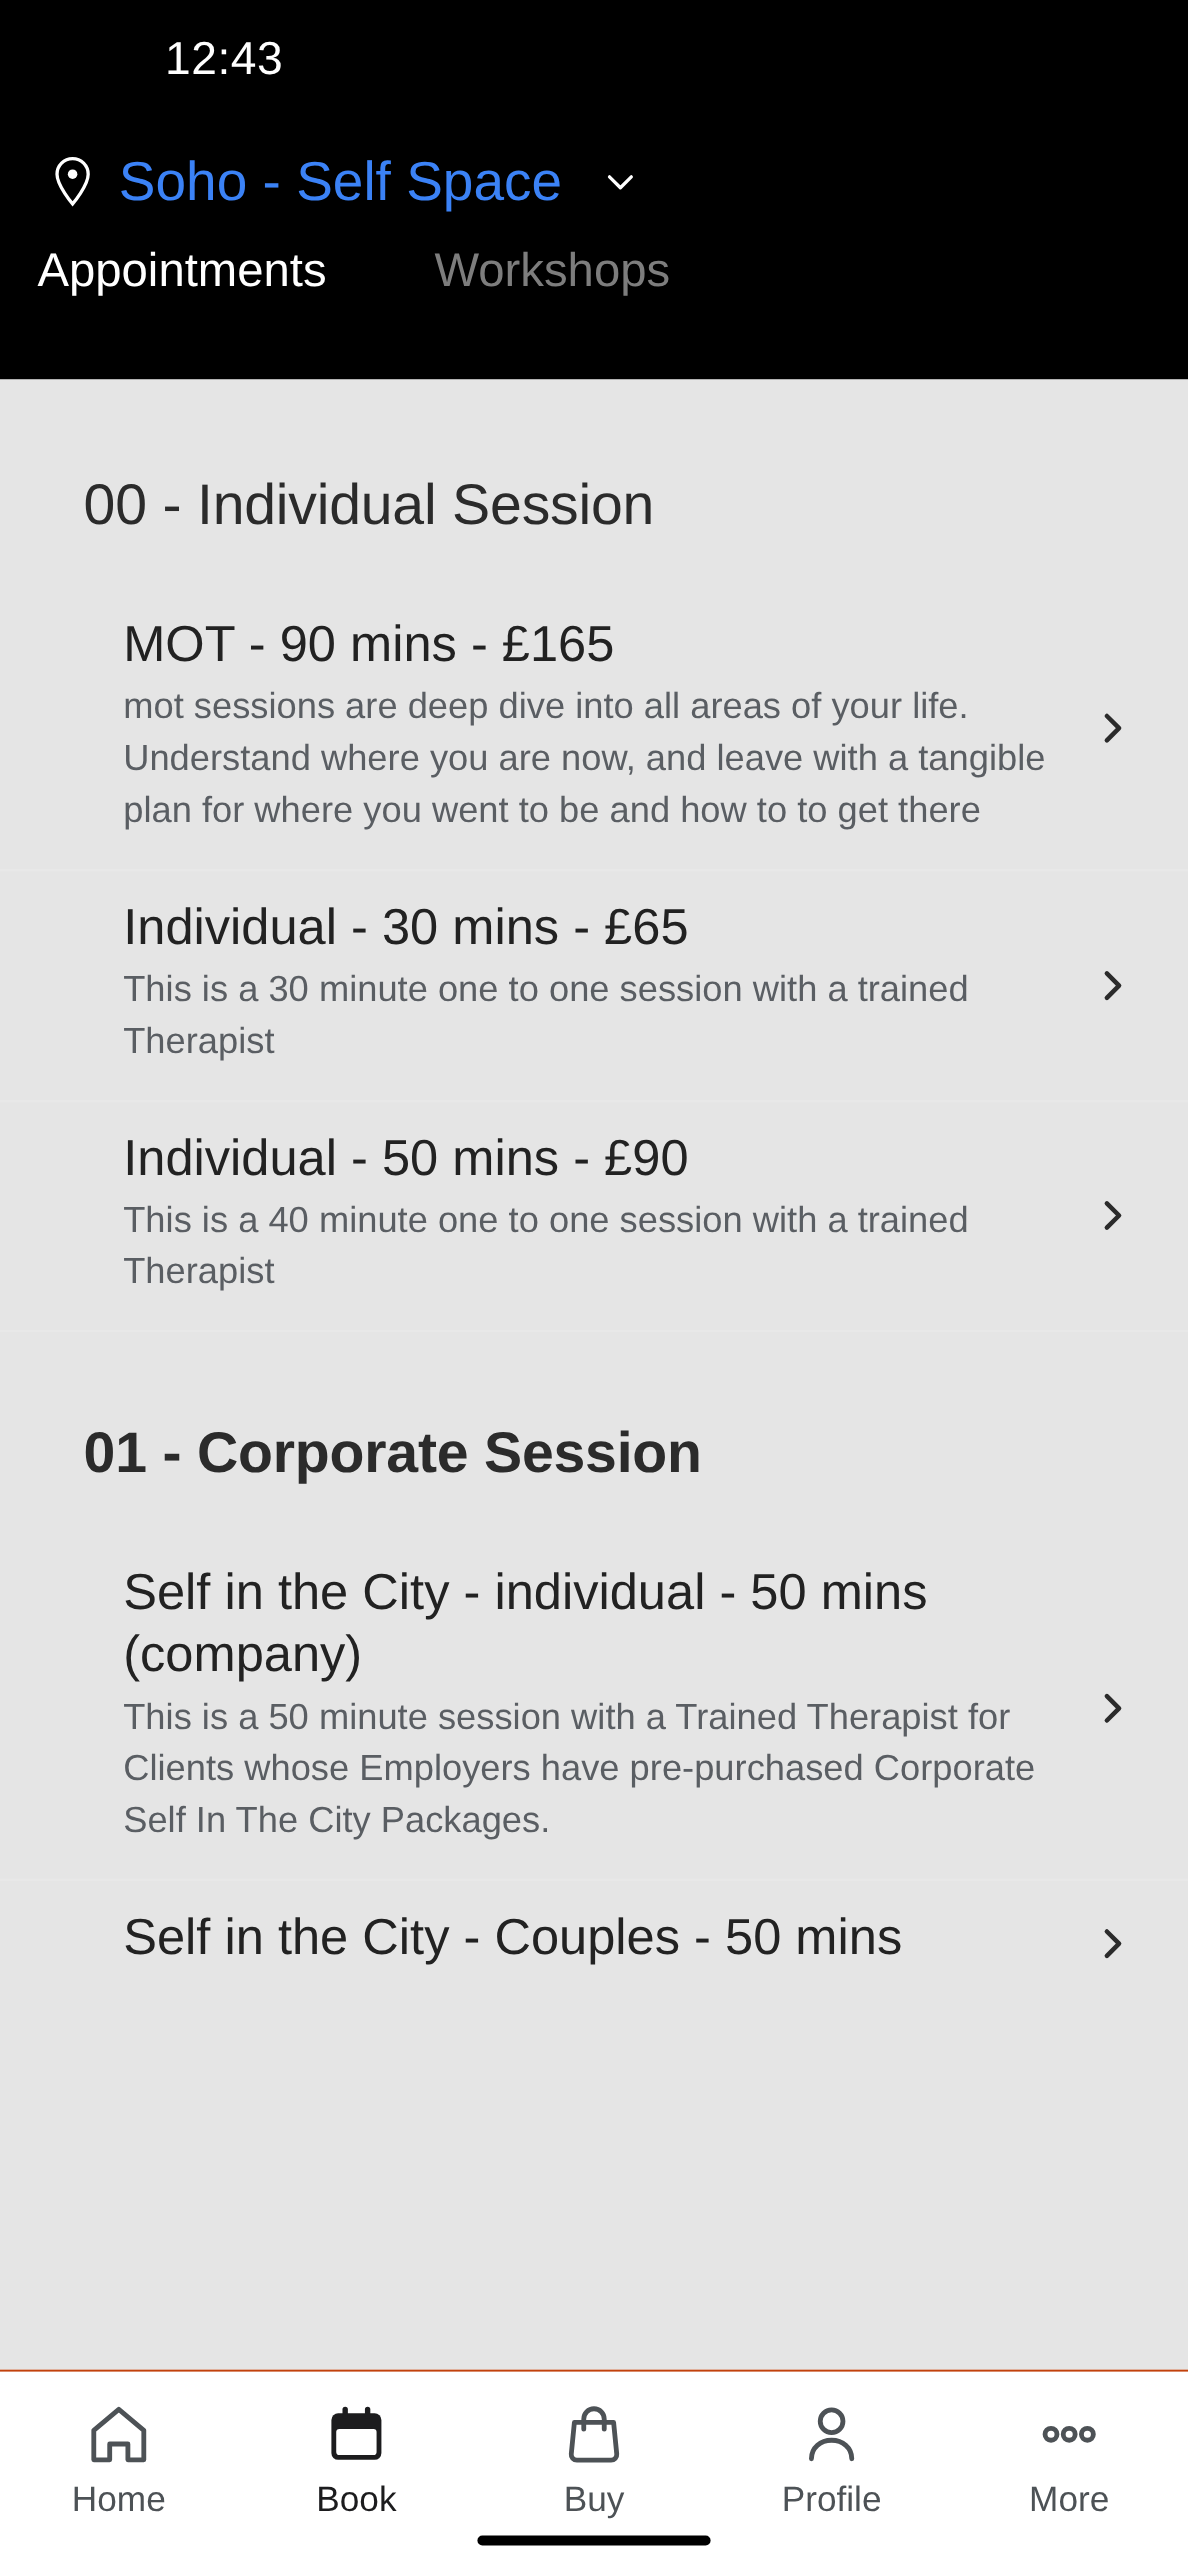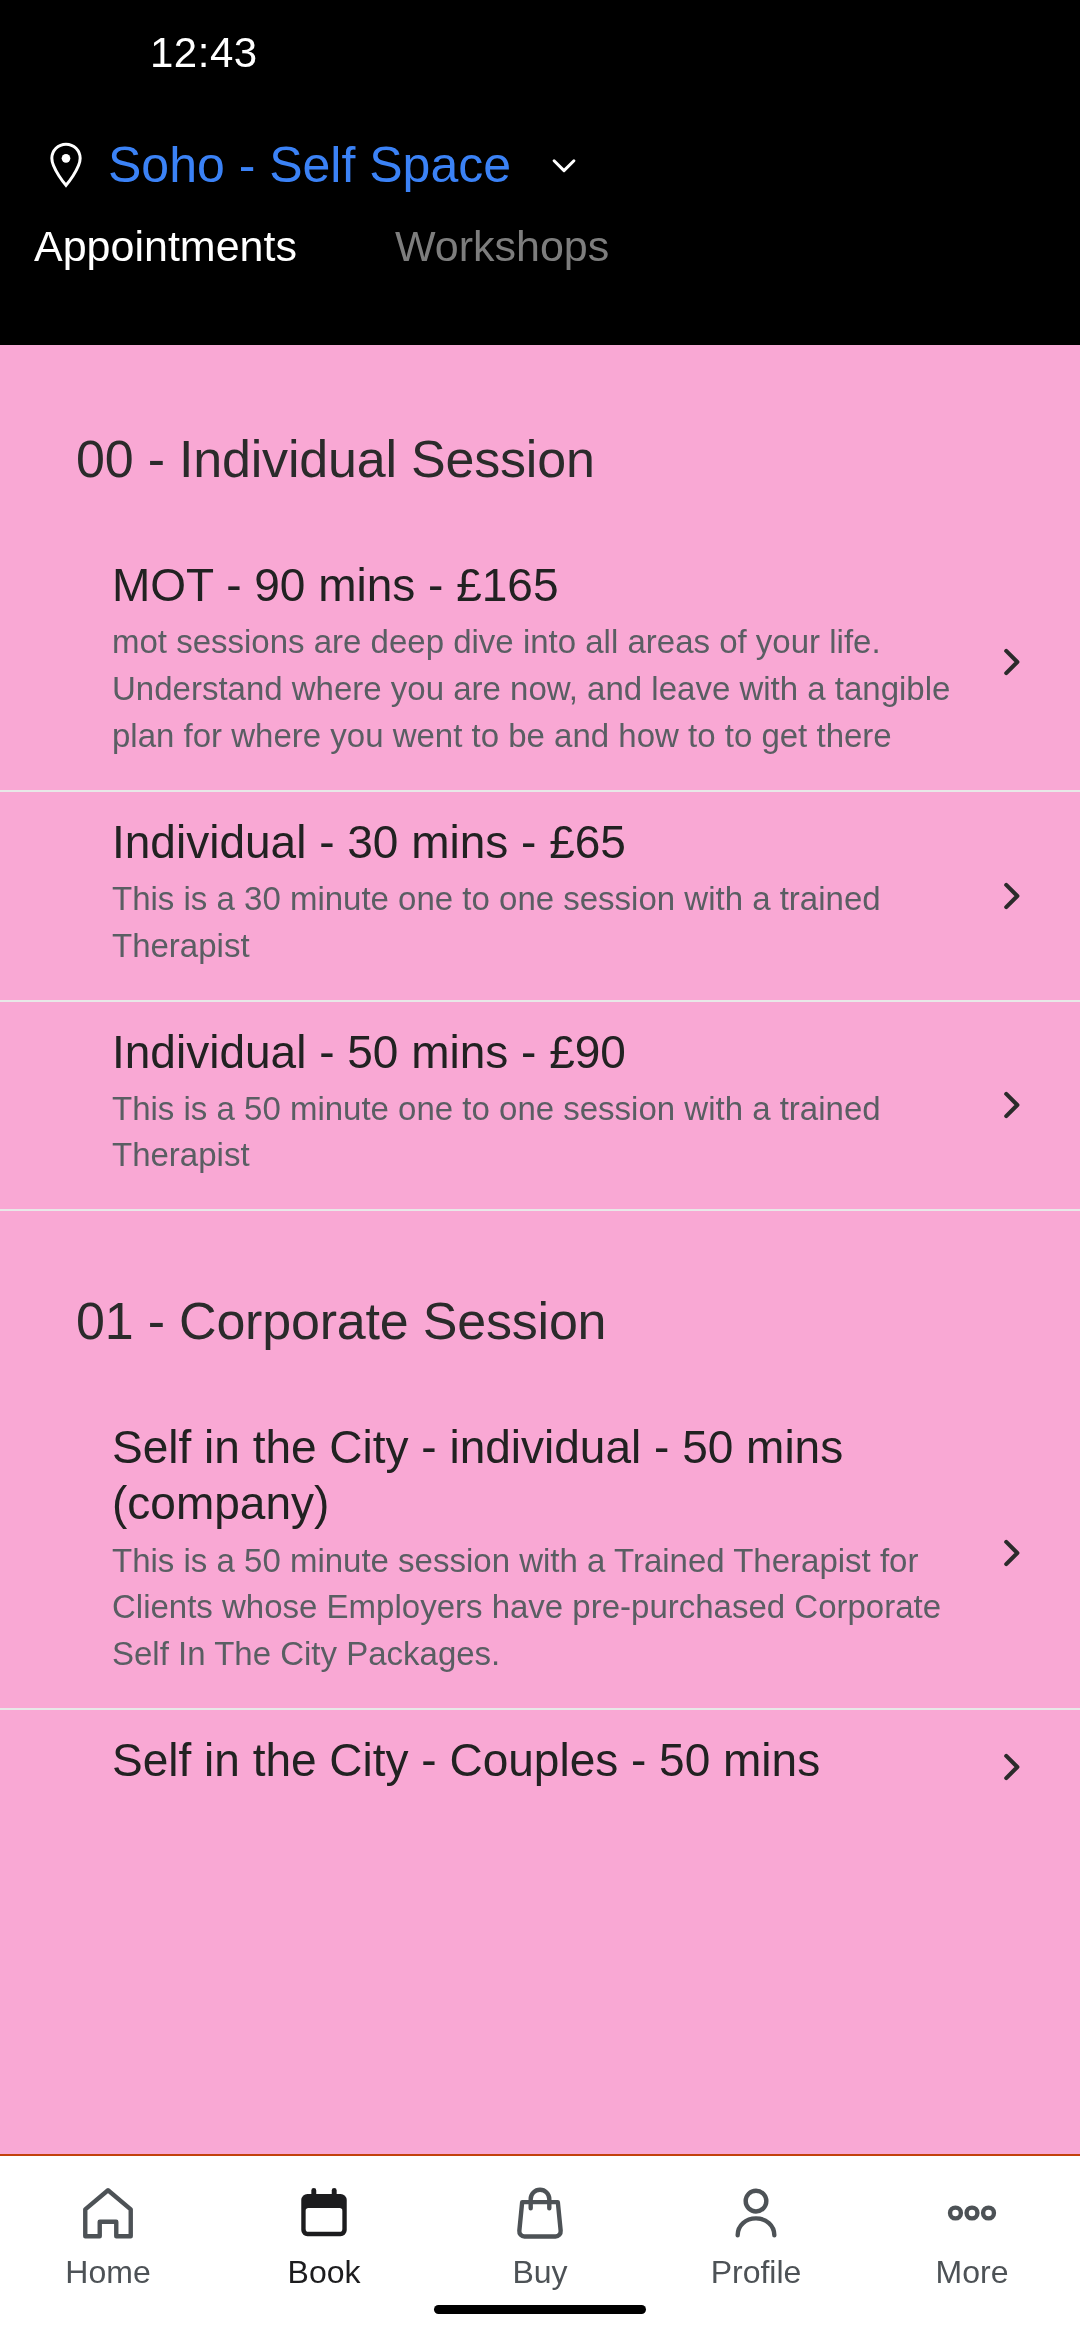--- a/index.html
+++ b/index.html
@@ -69,33 +69,33 @@
     line-height: 1;
     white-space: nowrap;
     padding: 0 4px;
   }
   .tab.active { color: #ffffff; }
   .tab.inactive { color: #7d7d7d; }
 
   
   .content {
     flex: 1 1 auto;
-    background: #f9a8d4;
+    background: #e5e5e5;
     overflow: hidden;
     position: relative;
   }
 
   .section-title {
     font-size: 52px;
     color: #2b2b2b;
     font-weight: 400;
     padding: 84px 0 46px 76px;
     letter-spacing: -0.2px;
   }
-  .section-title.second { padding-top: 80px; }
+  .section-title.second { padding-top: 80px; font-weight: bold; }
 
   .row {
     display: flex;
     align-items: center;
     padding: 0 40px 0 112px;
     border-bottom: 2px solid #e8e8e8;
     min-height: 0;
   }
   .row.no-border { border-bottom: none; }
 
@@ -218,21 +218,21 @@
       <span>
         <svg class="chev-right" viewBox="0 0 24 24" fill="none" xmlns="http://www.w3.org/2000/svg">
           <path d="M9 5l7 7-7 7" stroke="#2b2b2b" stroke-width="2.6" stroke-linecap="round" stroke-linejoin="round"></path>
         </svg>
       </span>
     </div>
 
     <div class="row">
       <div class="row-text">
         <div class="row-title">Individual - 50 mins - £90</div>
-        <div class="row-desc">This is a 50 minute one to one session with a trained Therapist</div>
+        <div class="row-desc">This is a 40 minute one to one session with a trained Therapist</div>
       </div>
       <span>
         <svg class="chev-right" viewBox="0 0 24 24" fill="none" xmlns="http://www.w3.org/2000/svg">
           <path d="M9 5l7 7-7 7" stroke="#2b2b2b" stroke-width="2.6" stroke-linecap="round" stroke-linejoin="round"></path>
         </svg>
       </span>
     </div>
 
     <div class="section-title second">01 - Corporate Session</div>
 

